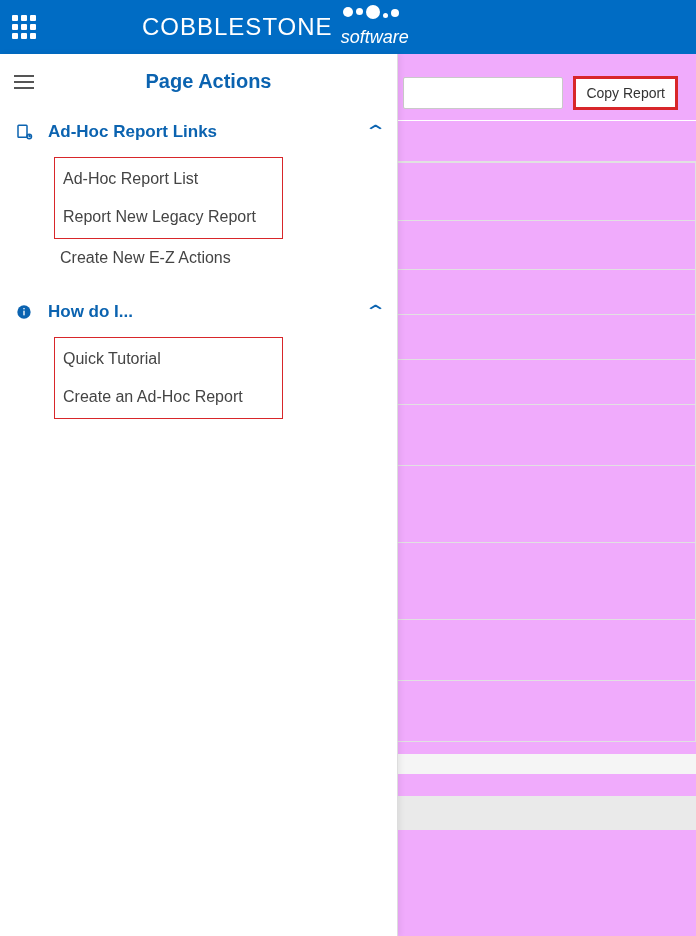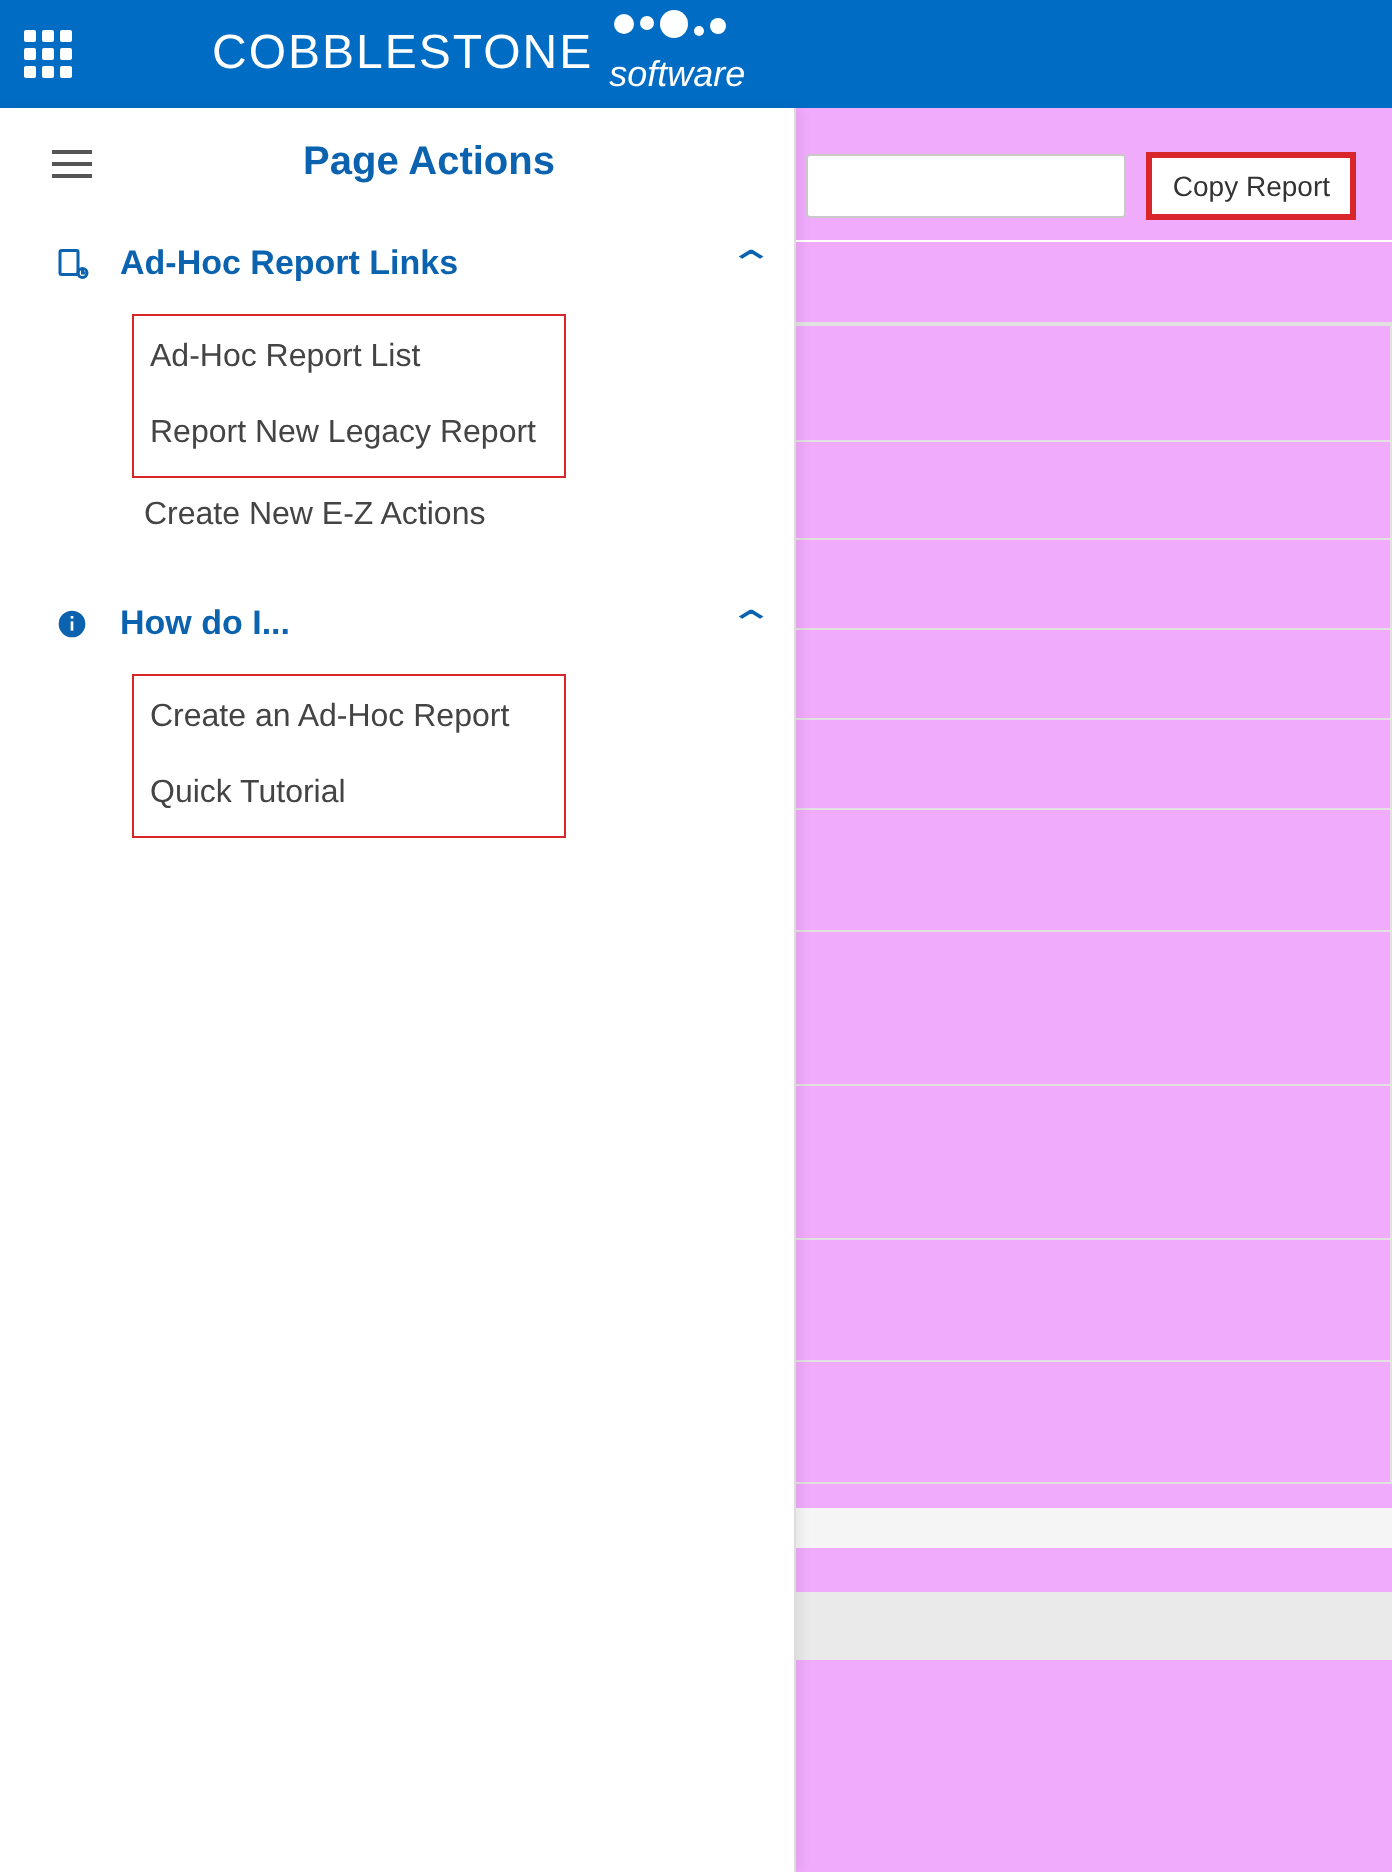--- a/index.html
+++ b/index.html
@@ -18,21 +18,21 @@
   .topbar {
     background: #006cc4;
     height: 54px;
     display: flex;
     align-items: center;
     padding: 0 12px;
   }
   .appgrid { display: grid; grid-template-columns: repeat(3,6px); grid-template-rows: repeat(3,6px); gap:3px; margin-right: 70px;}
   .appgrid span { width:6px; height:6px; background:#fff; border-radius:1px; }
   .logo { display:flex; align-items:center; color:#fff; }
-  .logo-main { font-size:24px; letter-spacing:1px; font-weight:400; }
+  .logo-main { font-size:24px; letter-spacing:1px; font-weight:400;margin-left:36px; }
   .logo-sub { font-size:18px; font-style:italic; margin-left:4px; margin-top:8px;}
   .logo-dots {margin-left:6px; display:flex; gap:3px;}
   .logo-dots span {width:10px;height:10px;background:#fff;border-radius:50%;}
   .logo-dots span:nth-child(2){width:7px;height:7px;margin-top:1px;}
   .logo-dots span:nth-child(3){width:14px;height:14px;margin-top:-2px;}
   .logo-dots span:nth-child(4){width:5px;height:5px;margin-top:6px;}
   .logo-dots span:nth-child(5){width:8px;height:8px;margin-top:2px;}
 
   
   .main {
@@ -95,21 +95,21 @@
   .botbar2 { height: 34px; background:#eaeaea; margin-top:22px;}
 
   
   .panel {
     position: absolute;
     top: 0; left: 0; bottom: 0;
     width: 398px;
     background: #fff;
     border-right: 1px solid #ddd;
     box-shadow: 2px 0 6px rgba(0,0,0,0.07);
-    padding: 16px 0 0 12px;
+    padding: 16px 0 0 0;
   }
   .panel-header {
     display:flex; align-items:center; padding: 0 14px 10px 14px;
   }
   .hamburger { display:flex; flex-direction:column; gap:4px; cursor:pointer;}
   .hamburger span { display:block; width:20px; height:2px; background:#555; }
   .panel-title {
     flex:1; text-align:center; color:#0b63b0; font-weight:700; font-size:20px;
   }
 
@@ -292,21 +292,21 @@
               <circle cx="12" cy="12" r="10" fill="#0b63b0"></circle>
               <rect x="11" y="10" width="2" height="7" fill="#fff"></rect>
               <rect x="11" y="6" width="2" height="2" fill="#fff"></rect>
             </svg>
         </span>
         <span class="section-title">How do I...</span>
         <span class="chev">⌃</span>
       </div>
       <div class="items">
         <div class="outlined">
+          <a class="item">Quick Tutorial</a>
           <a class="item">Create an Ad-Hoc Report</a>
-          <a class="item">Quick Tutorial</a>
         </div>
       </div>
     </div>
 
   </div>
 
 </div>
 
 </body></html>

